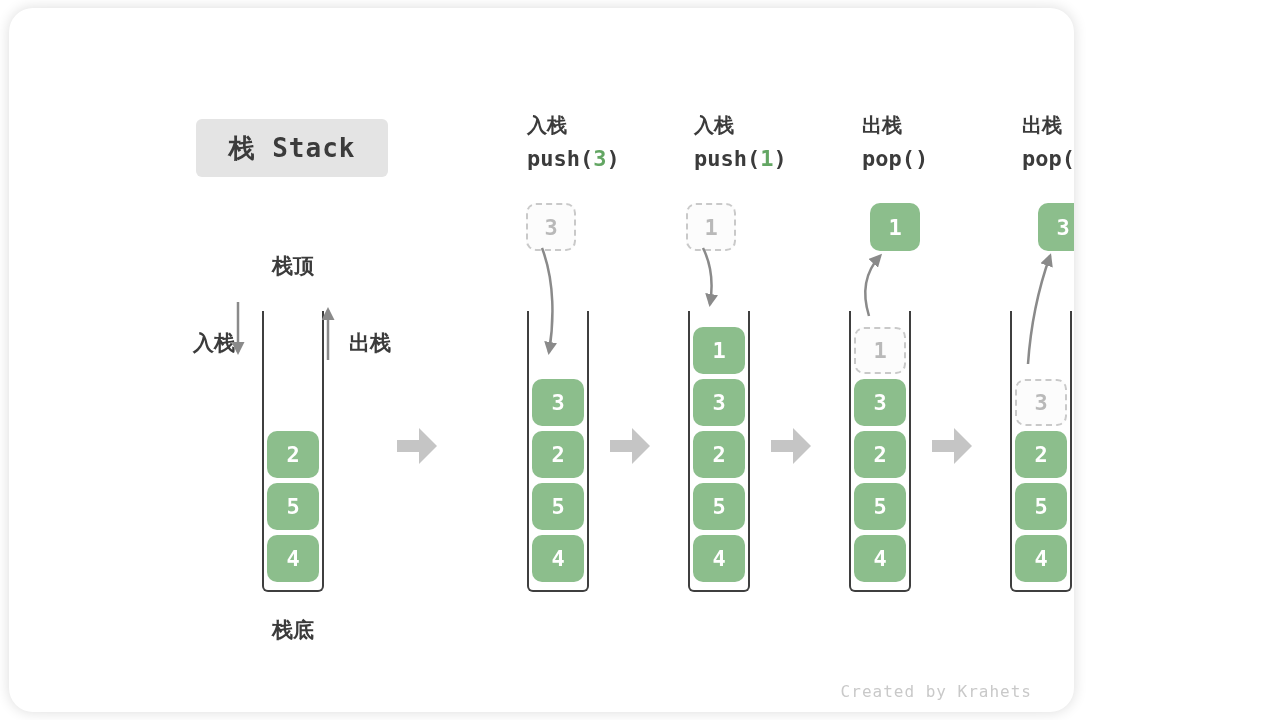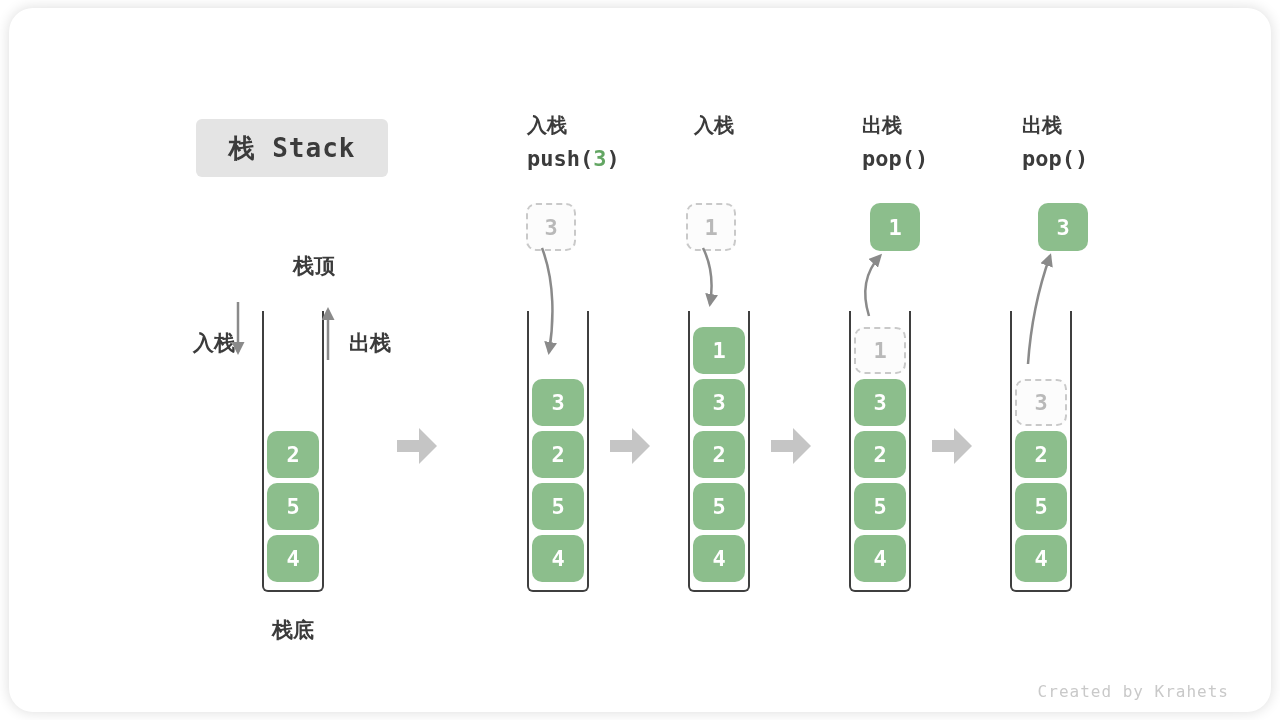--- a/index.html
+++ b/index.html
@@ -1,18 +1,18 @@
 <!DOCTYPE html>
 <html style="--cell-green: #8cbe8c; --accent-green: #63a663; --arrow-gray: #c5c5c5; --line-gray: #8a8a8a; --ghost-border: #c9c9c9; --ghost-text: #b9b9b9; --ink: #3b3b3b; --badge-bg: #e4e4e4; --wall: #3f3f3f; --footer-gray: #c9c9c9;"><head>
 <meta charset="utf-8">
 <style>
   * { margin:0; padding:0; box-sizing:border-box; }
   html,body { width:1280px; height:720px; background:#ffffff; font-family:"DejaVu Sans", sans-serif; }
   .canvas {
-    position:absolute; left:9px; top:8px; width:1262px; height:704px;
+    position:absolute; left:9px; top:8px; width:1065px; height:704px;
     background:#ffffff; border-radius:24px;
     box-shadow:0 0 14px rgba(0,0,0,.14);
     overflow:hidden;
   }
   
   .title-badge {
     position:absolute; left:187px; top:111px; width:192px; height:58px;
     background:var(--badge-bg,#e4e4e4); border-radius:6px;
     display:flex; align-items:center; justify-content:center;
     font-family:"DejaVu Sans Mono", monospace;
@@ -76,31 +76,32 @@
   <div class="title-badge">
     <span>栈 Stack</span>
   </div>
 
   <div class="op-header" style="left:518px">
     <div class="op-label">入栈</div>
     <div class="op-code"><span>push(</span><span class="op-arg">3</span><span>)</span></div>
   </div>
   <div class="op-header" style="left:685px">
     <div class="op-label">入栈</div>
+    <div class="op-code"><span>push(</span><span class="op-arg">1</span><span>)</span></div>
   </div>
   <div class="op-header" style="left:853px">
     <div class="op-label">出栈</div>
     <div class="op-code"><span>pop(</span><span class="op-arg"></span><span>)</span></div>
   </div>
   <div class="op-header" style="left:1013px">
     <div class="op-label">出栈</div>
     <div class="op-code"><span>pop(</span><span class="op-arg"></span><span>)</span></div>
   </div>
 
-  <div class="cjk-label lbl-center" style="left:216px; top:244px;text-align:right;">栈顶</div>
+  <div class="cjk-label lbl-center" style="left:229px; top:244px;">栈顶</div>
   <div class="cjk-label" style="left:184px; top:321px;">入栈</div>
   <div class="cjk-label" style="left:340px; top:321px;">出栈</div>
   <div class="cjk-label lbl-center" style="left:229px; top:608px;">栈底</div>
 
   <div class="float-box dashed" style="left:517px">
     <span>3</span>
   </div>
   <div class="float-box dashed" style="left:677px">
     <span>1</span>
   </div>

